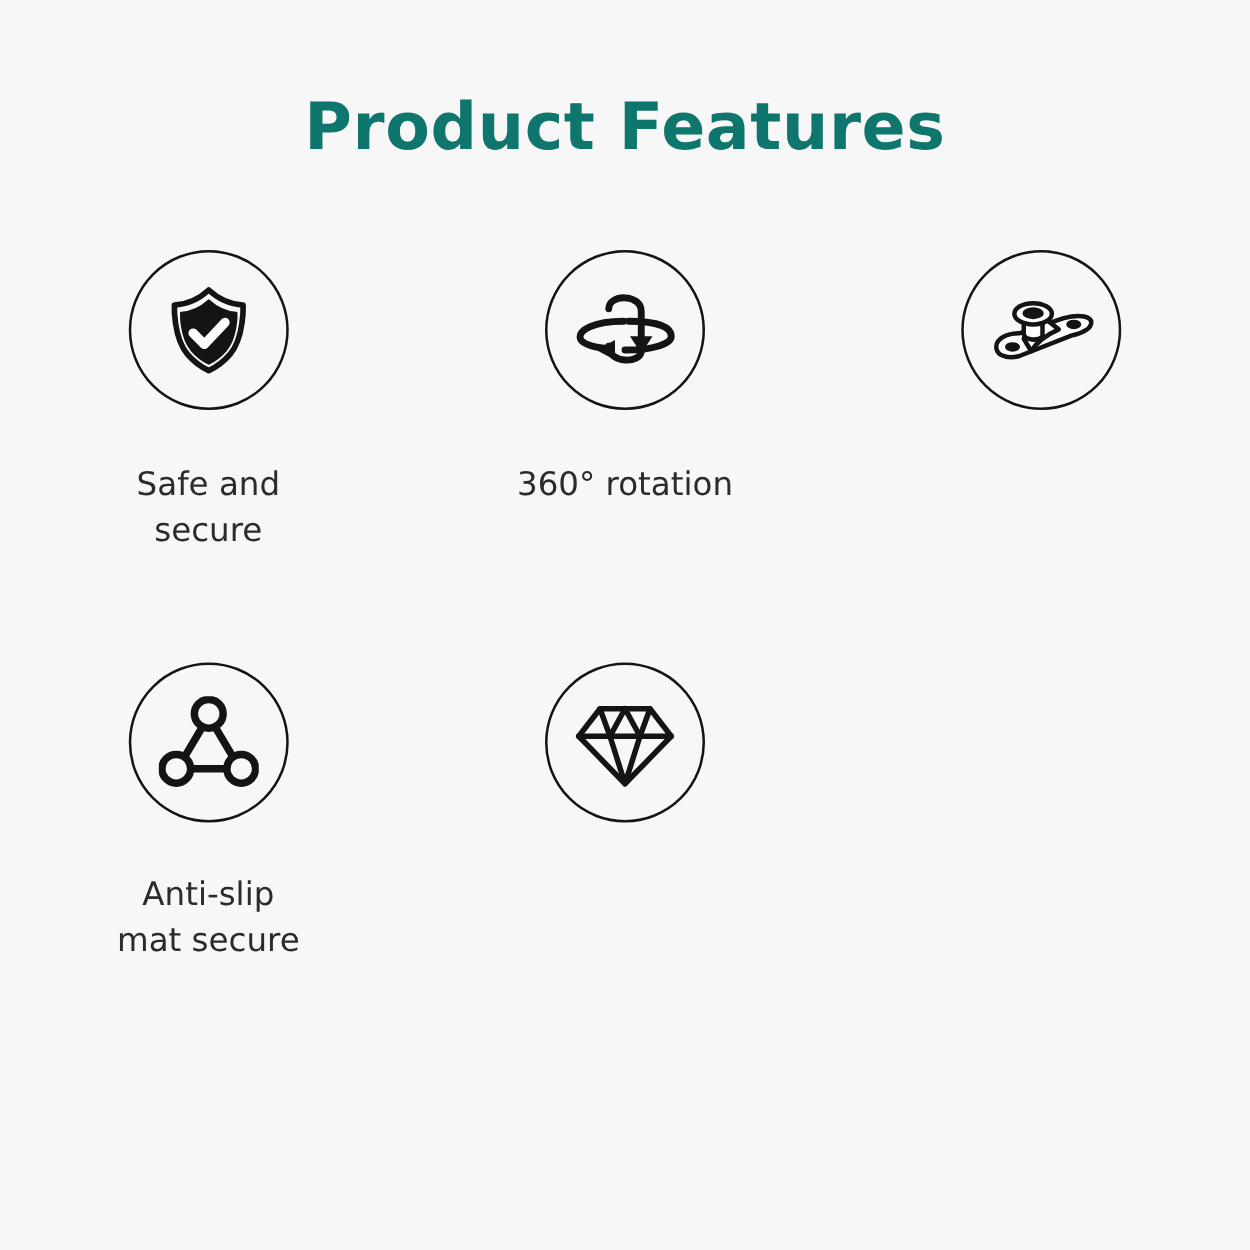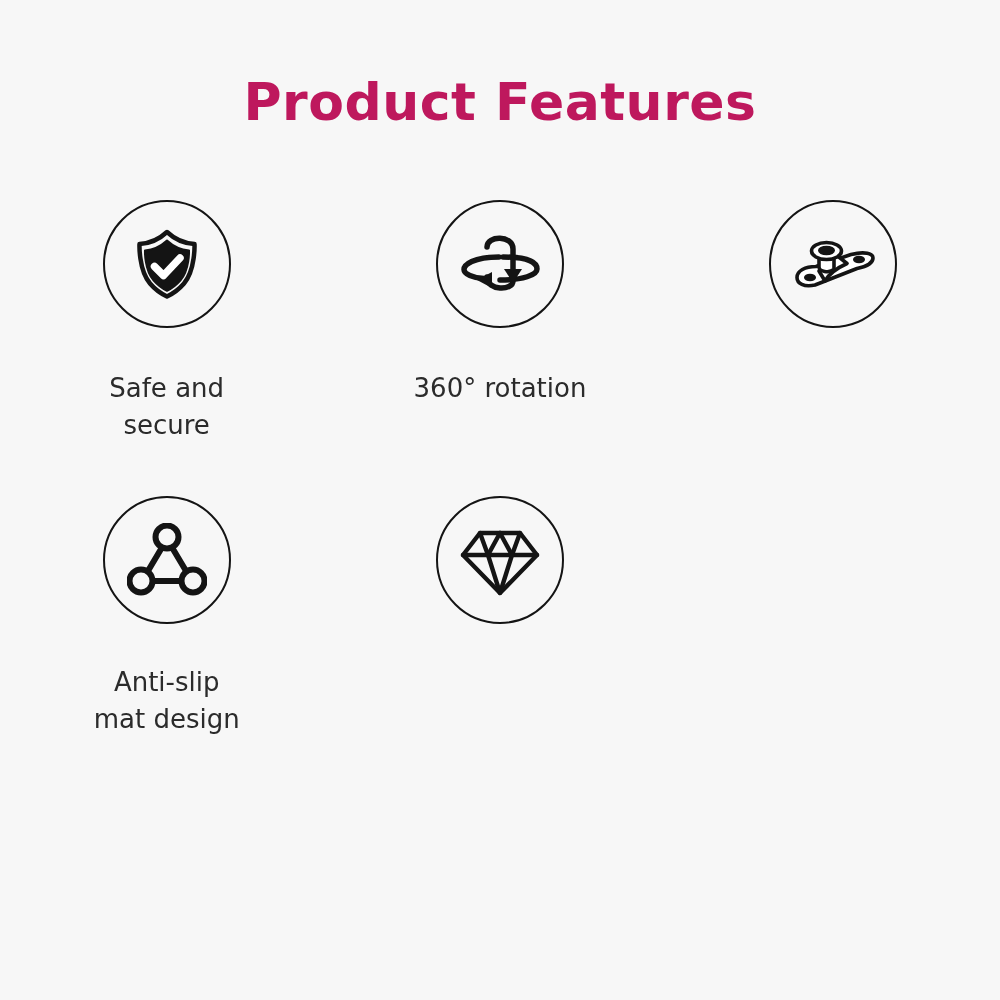--- a/index.html
+++ b/index.html
@@ -22,32 +22,32 @@
   .page-title {
     position: absolute;
     top: 74px;
     left: 0;
     width: 1000px;
     text-align: center;
     font-family: "DejaVu Sans", sans-serif;
     font-size: 52px;
     font-weight: 700;
     letter-spacing: 0.5px;
-    color: #be185d;
+    color: #0f766e;
     line-height: 1.1;
   }
   .grid {
     position: absolute;
     top: 200px;
     left: 0;
     width: 1000px;
     display: grid;
     grid-template-columns: repeat(3, 1fr);
     grid-template-rows: 1fr 1fr;
-    row-gap: 52px;
+    row-gap: 86px;
   }
   .feature {
     display: flex;
     flex-direction: column;
     align-items: center;
   }
   .icon-circle {
     width: 128px;
     height: 128px;
     border: 2.5px solid #141414;
@@ -150,21 +150,21 @@
             <line x1="40" y1="16" x2="15" y2="58"></line>
             <line x1="40" y1="16" x2="65" y2="58"></line>
             <line x1="15" y1="58" x2="65" y2="58"></line>
           </g>
           <circle cx="40" cy="14" r="11.5" fill="#f7f7f7" stroke="#141414" stroke-width="6"></circle>
           <circle cx="14" cy="58" r="11.5" fill="#f7f7f7" stroke="#141414" stroke-width="6"></circle>
           <circle cx="66" cy="58" r="11.5" fill="#f7f7f7" stroke="#141414" stroke-width="6"></circle>
         </svg>
       </div>
       <div class="feature-label">Anti-slip
-mat design</div>
+mat secure</div>
     </div>
 
     <div class="feature row-2">
       <div class="icon-circle">
         <svg width="80" height="76" viewBox="0 0 80 76" aria-hidden="true">
           <g fill="none" stroke="#141414" stroke-width="4.4" stroke-linejoin="round" stroke-linecap="round">
             <path d="M20 11 L60 11 L77 33 L40 71 L3 33 Z"></path>
             <line x1="3" y1="33" x2="77" y2="33"></line>
             <path d="M20 11 L28 33 L40 71 L52 33 L60 11"></path>
             <line x1="28" y1="33" x2="40" y2="11"></line>

